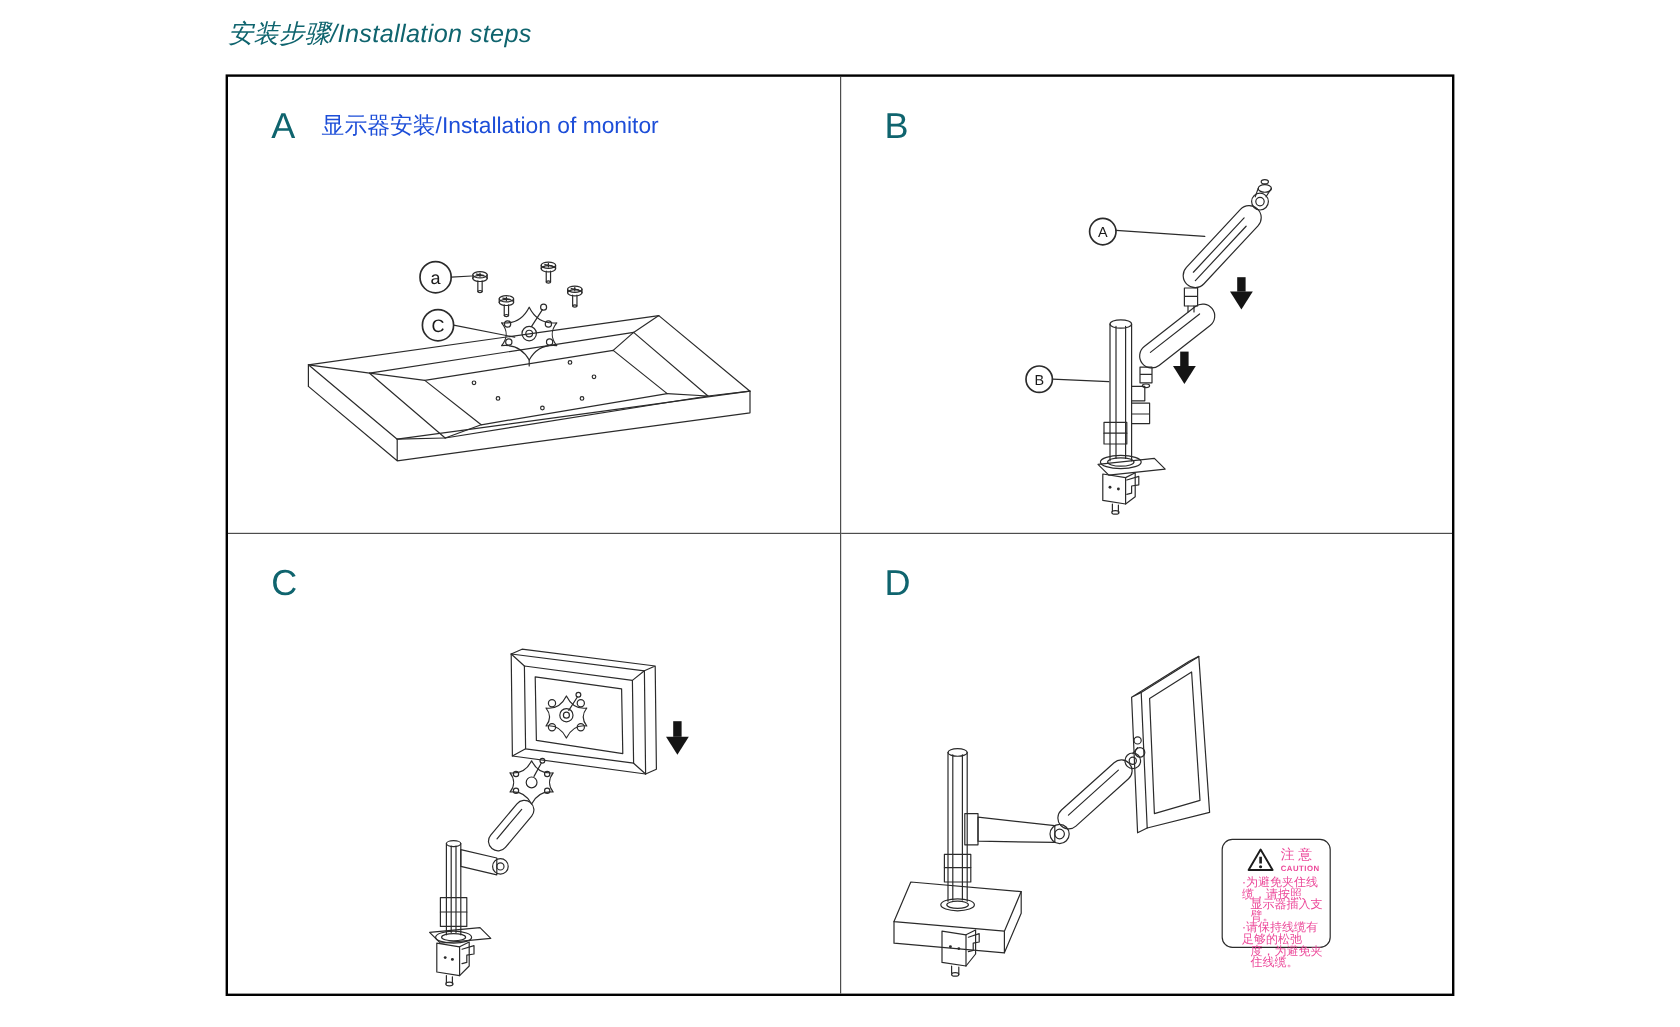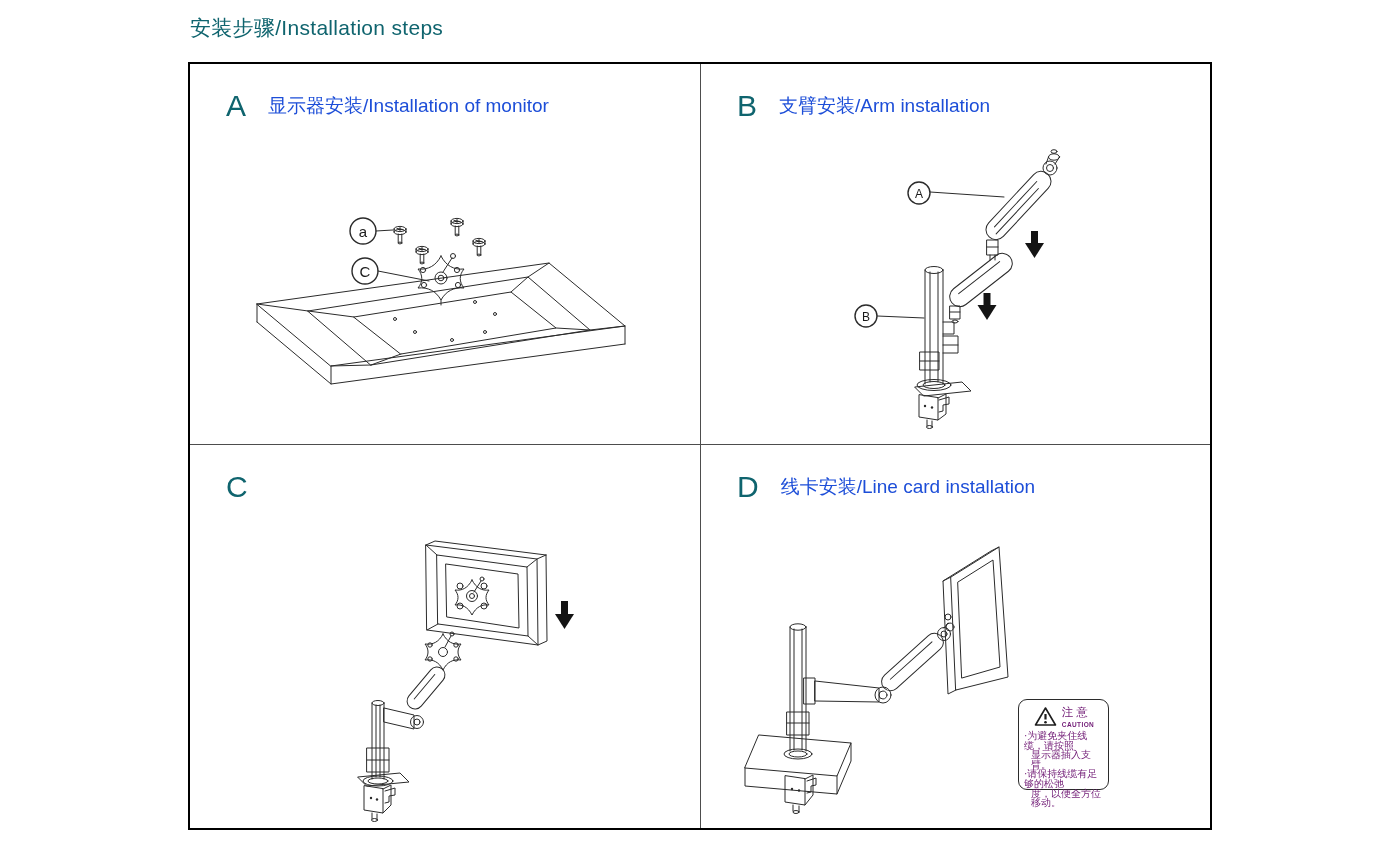--- a/index.html
+++ b/index.html
@@ -1,38 +1,38 @@
 <!DOCTYPE html>
 <html><head>
 <meta charset="utf-8">
 <style>
   html,body{margin:0;padding:0;background:#ffffff;}
   .page{position:relative;width:1400px;height:856px;background:#fff;overflow:hidden;
         font-family:"Liberation Sans","DejaVu Sans",sans-serif;}
   .page-title{position:absolute;left:190px;top:14px;font-size:21px;color:#0F646E;
-              letter-spacing:0.3px;white-space:nowrap;}
+              letter-spacing:0.3px;white-space:nowrap;font-style:italic;}
   .grid{position:absolute;left:188px;top:62px;width:1024px;height:768px;
         border:2px solid #000;box-sizing:border-box;display:grid;
         grid-template-columns:511px 1fr;grid-template-rows:381px 1fr;background:#fff;}
   .panel{position:relative;box-sizing:border-box;overflow:hidden;}
   .panel.pa,.panel.pc{border-right:1.5px solid #4d4d4d;}
   .panel.pa,.panel.pb{border-bottom:1.5px solid #4d4d4d;}
   .panel-header{position:absolute;left:36px;top:24px;display:flex;align-items:flex-start;z-index:2;}
   .panel-letter{font-size:30px;line-height:36px;color:#0F646E;}
   .panel-title{font-size:19px;line-height:36px;color:#1d4ed8;margin-left:22px;white-space:nowrap;}
   svg.draw{position:absolute;left:0;top:0;z-index:1;}
   .ln{stroke:#2b2b2b;stroke-width:1;fill:none;stroke-linecap:round;stroke-linejoin:round;}
   .fat{stroke-width:1.4;}
   .filldot{fill:#2b2b2b;stroke:none;}
   .arrow{fill:#141414;stroke:none;}
   .balloon-text{font-family:"Liberation Sans","DejaVu Sans",sans-serif;fill:#1a1a1a;stroke:none;}
   
   .caution{position:absolute;left:317px;top:254px;width:91px;height:91px;z-index:3;
            border:1.5px solid #2b2b2b;border-radius:9px;box-sizing:border-box;
-           padding:5px 4px 3px 5px;background:#fff;color:#701a75;}
+           padding:5px 4px 3px 16px;background:#fff;color:#ec4899;}
   .caution-head{display:flex;align-items:center;justify-content:center;gap:5px;}
   .caution-zh{font-size:11.5px;letter-spacing:3px;white-space:nowrap;}
   .caution-en{font-size:6.5px;font-weight:bold;letter-spacing:0.4px;margin-top:1px;}
   .caution-lines{margin-top:3px;font-size:10px;line-height:9.6px;}
   .caution-lines .indent{padding-left:7px;}
 </style>
 </head>
 <body>
 
 <div class="page">
@@ -116,21 +116,20 @@
           <circle class="ln fat" cx="175" cy="207" r="13"></circle>
           <path class="ln" d="M188,207 L239,217"></path>
           <text class="balloon-text" x="175" y="213" font-size="15" text-anchor="middle">C</text>
         </g>
       </svg>
     </section>
 
     <section class="panel pb">
       <div class="panel-header">
         <span class="panel-letter">B</span>
-        <span class="panel-title">支臂安装/Arm installation</span>
       </div>
       <svg class="draw" width="510" height="379" viewBox="0 0 510 379">
         <g>
           <g class="ln" transform="translate(317.5,141.5) rotate(-47)">
             <rect x="-43" y="-10" width="86" height="20" rx="10"></rect>
             <path d="M-32,-3 L30,-3 M-36,3 L26,3"></path>
           </g>
           <g class="ln">
             <circle cx="349" cy="104" r="7"></circle>
               <circle cx="349" cy="104" r="3.5"></circle>
@@ -258,21 +257,20 @@
           <path d="M195,346 L205,343 L205,350 L199,351 L199,357 L195,358"></path>
           <path d="M182,368 L182,374 M187,369 L187,375"></path>
             <ellipse cx="184.5" cy="375" rx="3" ry="1.5"></ellipse>
         </g>
       </svg>
     </section>
 
     <section class="panel pd">
       <div class="panel-header">
         <span class="panel-letter">D</span>
-        <span class="panel-title">线卡安装/Line card installation</span>
       </div>
       <svg class="draw" width="510" height="385" viewBox="0 0 510 385">
         <g class="ln">
           <path d="M58,290 L150,298 L136,331 L44,323 Z"></path>
           <path d="M44,323 L44,341 L136,349 L136,331"></path>
           <path d="M150,298 L150,316 L136,349"></path>
         </g>
         <g class="ln">
           <ellipse cx="97" cy="182" rx="8" ry="3.2"></ellipse>
           <path d="M89,182 L89,306 M105,182 L105,306 M93,184 L93,305 M101,184 L101,305"></path>
@@ -321,19 +319,19 @@
           </svg>
           <div>
             <div class="caution-zh">注意</div>
             <div class="caution-en">CAUTION</div>
           </div>
         </div>
         <div class="caution-lines">
           <div>·为避免夹住线缆，请按照</div>
           <div class="indent">显示器插入支臂。</div>
           <div>·请保持线缆有足够的松弛</div>
-          <div class="indent">度，以便全方位移动。</div>
+          <div class="indent">度，为避免夹住线缆。</div>
         </div>
       </div>
     </section>
 
   </div>
 </div>
 
 </body></html>

